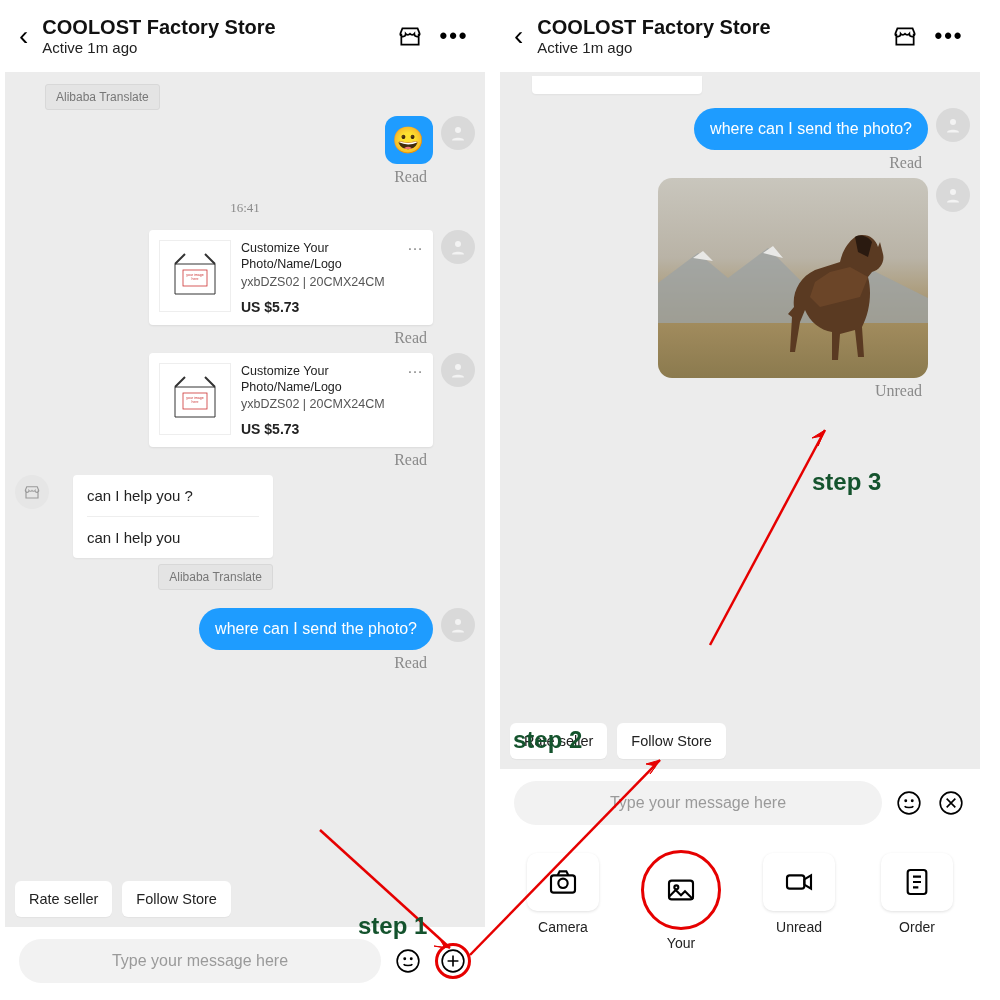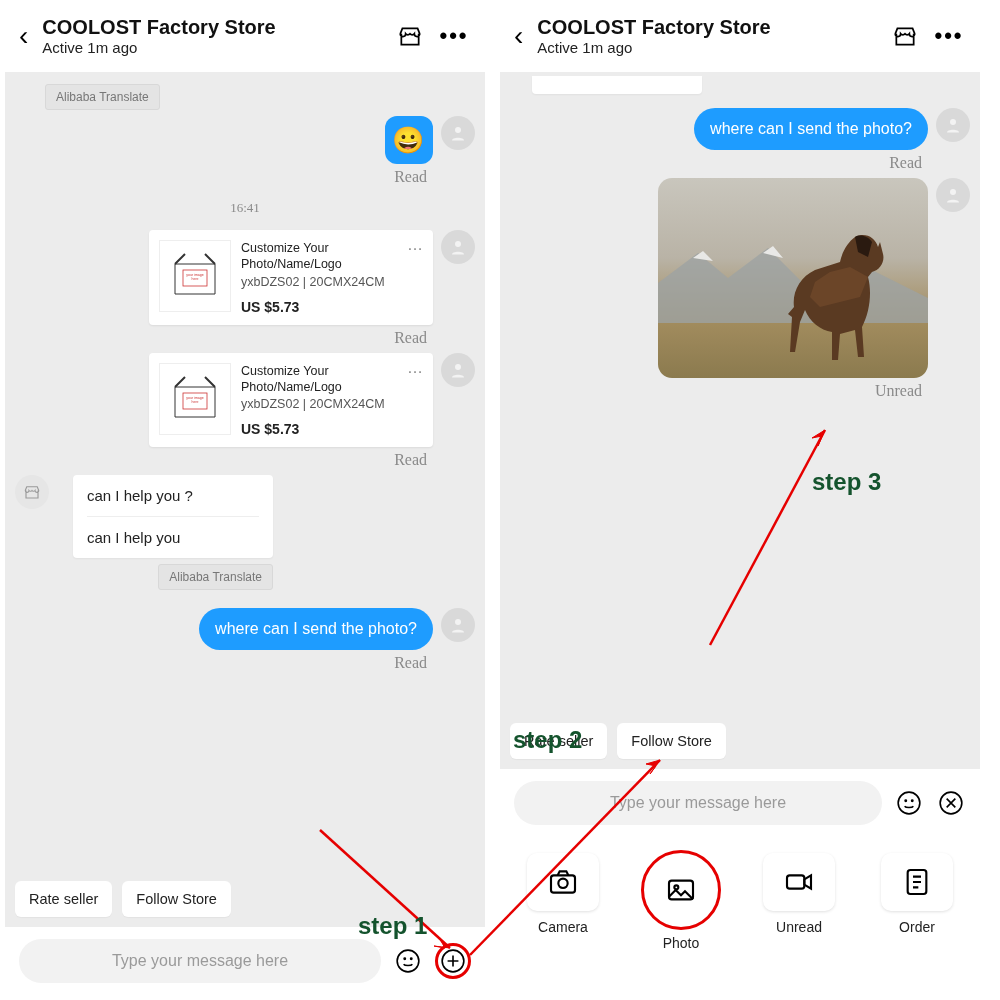--- a/index.html
+++ b/index.html
@@ -319,21 +319,21 @@
       <div class="albl">Camera</div>
     </div>
     <div class="aitem hl">
       <div class="abox">
           <svg viewBox="0 0 24 24">
             <rect x="3" y="5" width="18" height="14" rx="2"></rect>
             <circle cx="8.5" cy="10" r="1.5"></circle>
             <path d="M3 17l5-5 4 4 3-3 6 6"></path>
           </svg>
         </div>
-      <div class="albl">Photo</div>
+      <div class="albl">Your</div>
     </div>
     <div class="aitem">
       <div class="abox">
           <svg viewBox="0 0 24 24">
             <rect x="3" y="7" width="13" height="10" rx="2"></rect>
             <path d="M16 10l5-3v10l-5-3z"></path>
           </svg>
         </div>
       <div class="albl">Unread</div>
     </div>

